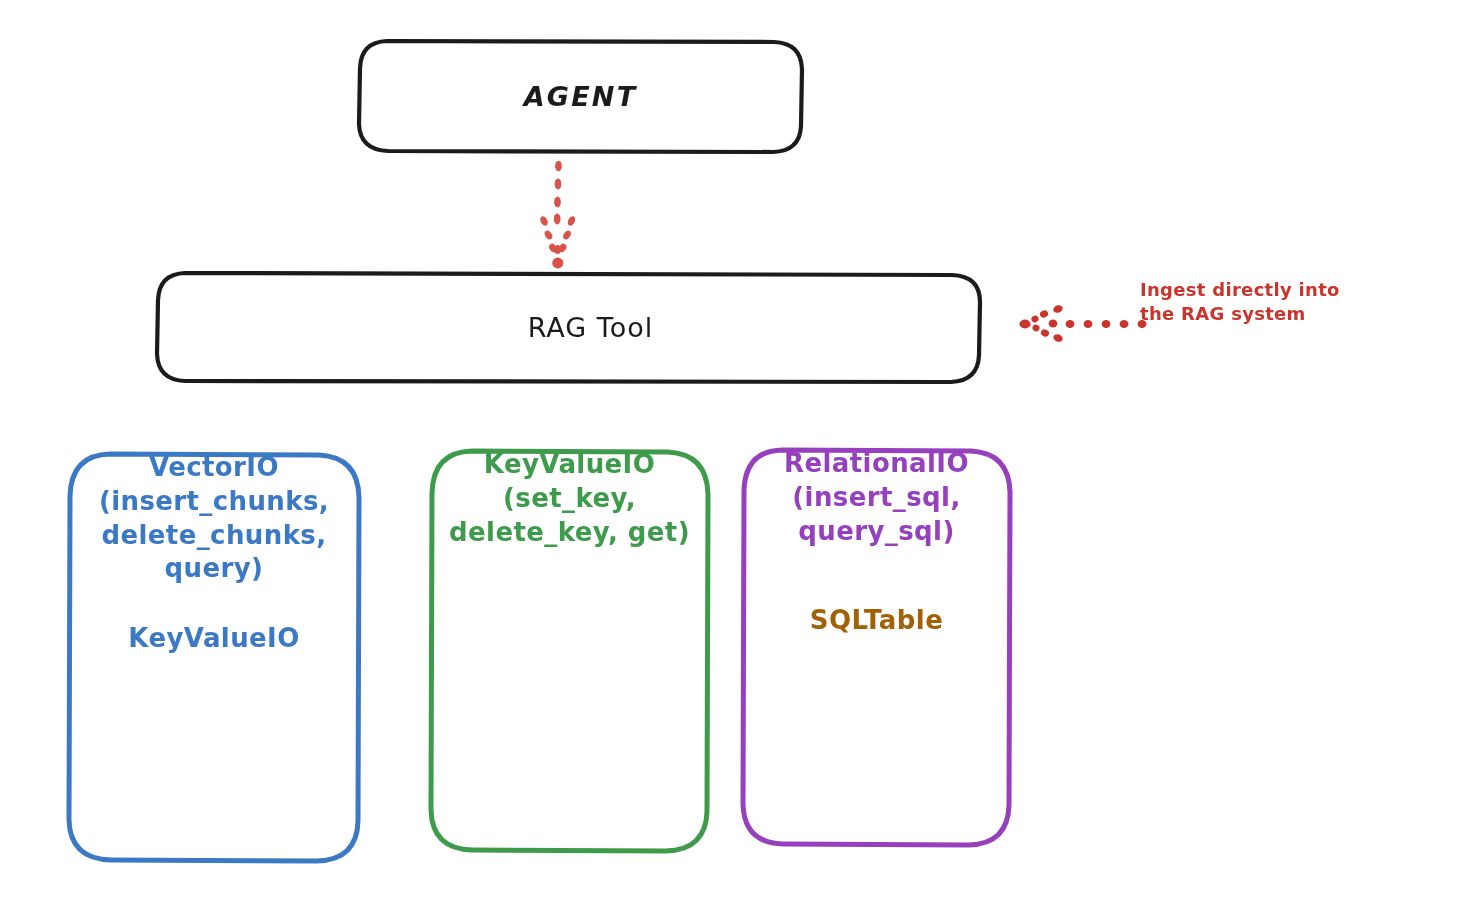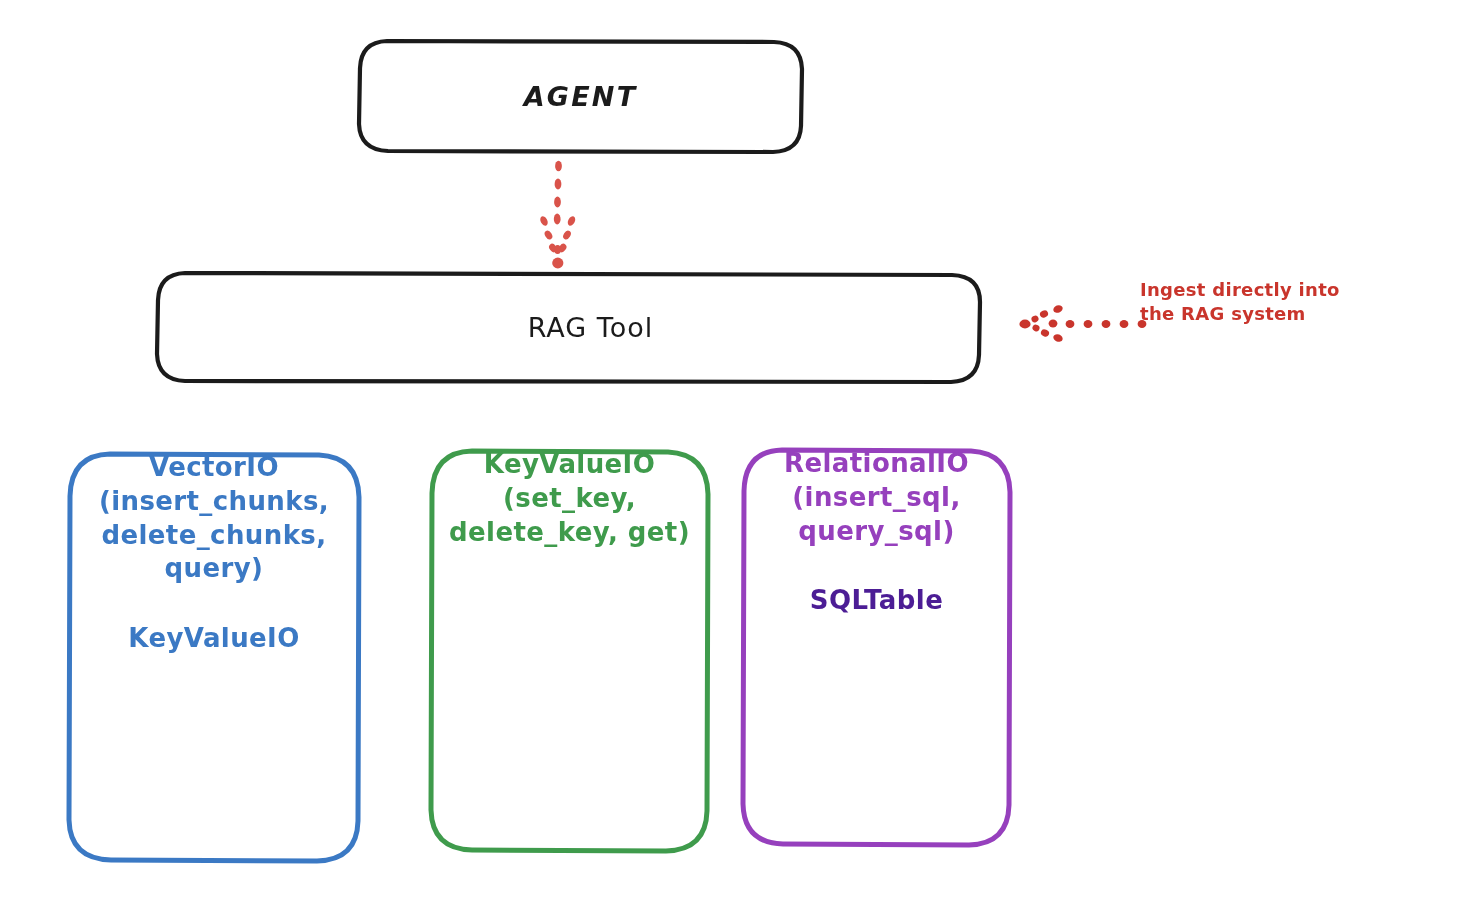--- a/index.html
+++ b/index.html
@@ -176,21 +176,21 @@
   </div>
 
   <div class="node store-node" id="relational-io-node">
     <svg class="sketch-border" viewBox="0 0 273 402" preserveAspectRatio="none">
       <path d="M 42 3 L 231 4 Q 269 6 270 45 L 269 358 Q 268 397 229 398 L 43 397 Q 4 396 3 357 L 4 44 Q 5 4 42 3 Z" stroke="#9640bd" stroke-width="5"></path>
     </svg>
     <div style="position:relative;">
       <div class="node-label" style="color:#9640bd;">RelationalIO
 (insert_sql,
 query_sql)</div>
-      <div class="node-label" style="color:#4c1d95; margin-top:36px;">SQLTable</div>
+      <div class="node-label" style="color:#a16207; margin-top:56px;">SQLTable</div>
     </div>
   </div>
 
   <svg class="connector" id="ingest-connector" viewBox="0 0 130 56">
     <g class="dotmark" fill="#c9352c">
       <ellipse cx="124" cy="28" rx="4.4" ry="4.0"></ellipse>
       <ellipse cx="106" cy="28" rx="4.4" ry="4.0"></ellipse>
       <ellipse cx="88" cy="28" rx="4.4" ry="4.0"></ellipse>
       <ellipse cx="70" cy="28" rx="4.4" ry="4.0"></ellipse>
       <ellipse cx="52" cy="28" rx="4.4" ry="4.0"></ellipse>

